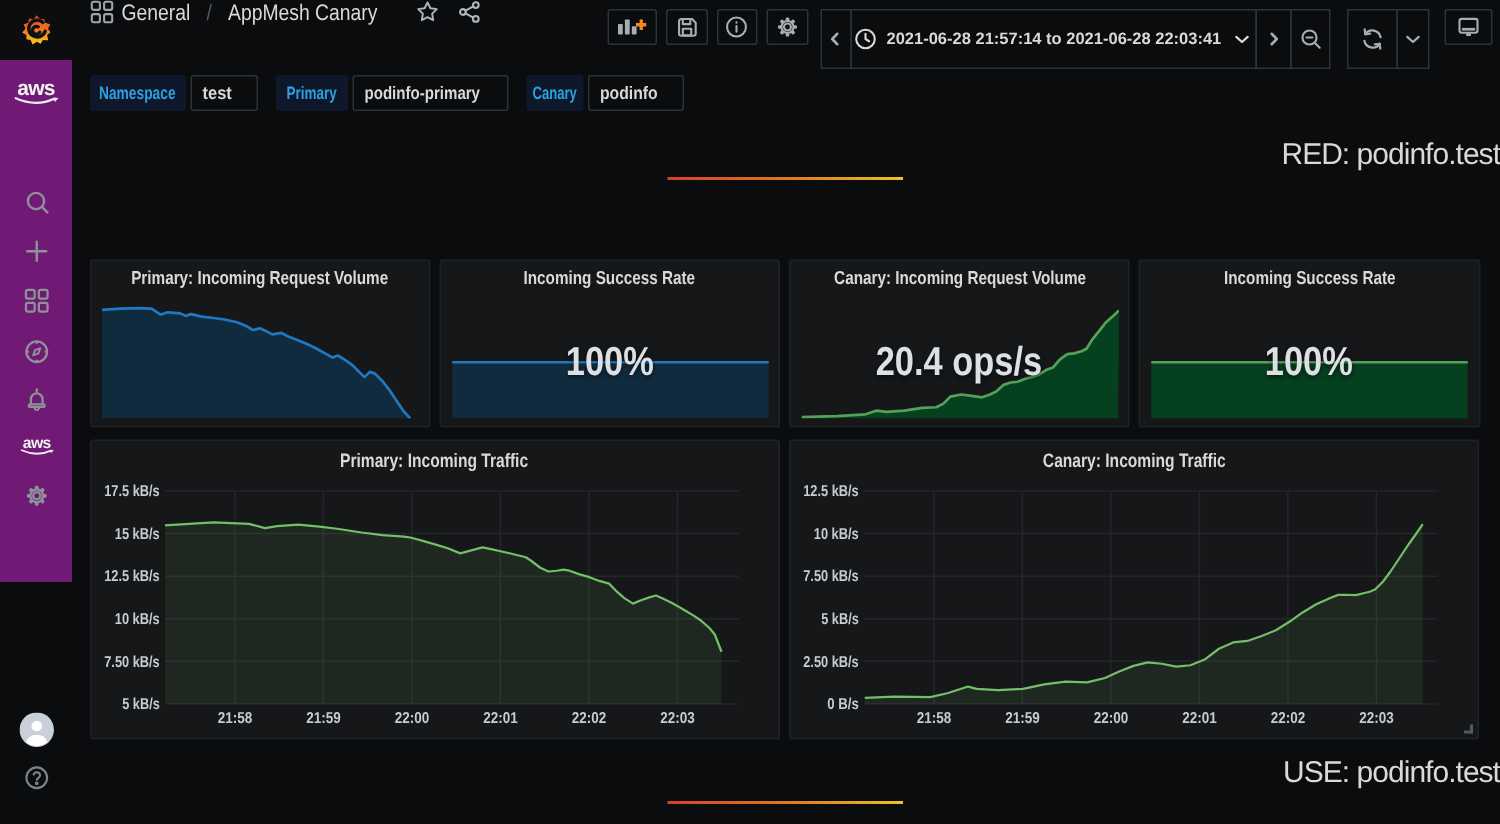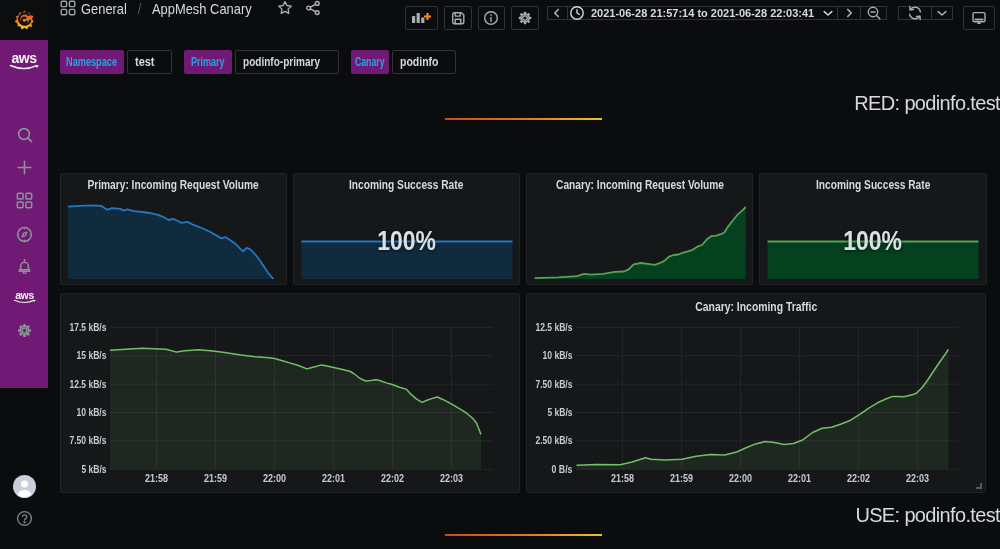--- a/index.html
+++ b/index.html
@@ -2,24 +2,24 @@
 <html><head><meta charset="utf-8"><style>
 *{margin:0;padding:0;box-sizing:border-box;}
 html,body{width:1000px;height:549px;overflow:hidden;}
 body{background:#0b0c0e;font-family:"Liberation Sans",sans-serif;color:#d8d9da;position:relative;}
 .side{position:absolute;left:0;top:0;width:48px;height:388px;background:#701a75;}
 .side .logo{position:absolute;left:0;top:0;width:48px;height:40px;background:#0c0d0f;display:flex;align-items:center;justify-content:center;}
 .sicon{position:absolute;width:48px;display:flex;justify-content:center;color:#8e9298;}
 .crumb{position:absolute;top:0;height:38px;display:flex;align-items:flex-start;color:#d8d9da;}
 .sx{display:inline-block;transform:scaleX(0.86);transform-origin:left center;white-space:nowrap;}
 .tbtn{position:absolute;top:6px;height:24px;border:1px solid #2f3237;border-radius:2px;display:flex;align-items:center;justify-content:center;color:#a8adb4;}
-.tgroup{position:absolute;top:6px;height:14px;display:flex;border-radius:2px;color:#a8adb4;}
+.tgroup{position:absolute;top:6px;height:40px;display:flex;border-radius:2px;color:#a8adb4;}
 .tgroup>div{display:flex;align-items:center;justify-content:center;border:1px solid #2f3237;margin-left:-1px;white-space:nowrap;}
 .submenu{position:absolute;left:59.5px;top:49.5px;height:24.5px;display:flex;align-items:center;}
-.vlabel{background:#701a75;color:#2da0e2;font-weight:bold;font-size:12px;height:24.5px;display:flex;align-items:center;justify-content:center;border-radius:2px;}
+.vlabel{background:#0f172a;color:#2da0e2;font-weight:bold;font-size:12px;height:24.5px;display:flex;align-items:center;justify-content:center;border-radius:2px;}
 .vlabel span{display:inline-block;transform-origin:left center;}
 .vval{border:1px solid #2f3237;color:#d8d9da;font-size:12px;font-weight:bold;height:24.5px;display:flex;align-items:center;padding:0 7px;border-radius:2px;margin-left:3px;white-space:nowrap;gap:28px;}
 .vval svg{margin-left:auto;color:#a8adb4;}
 .vval span{display:inline-block;transform-origin:left center;}
 .vgap{width:12.5px;}
 .heading{position:absolute;left:48px;width:952px;text-align:right;font-size:20px;color:#d8d9da;letter-spacing:-0.65px;}
 .hline{position:absolute;left:445px;width:157px;height:2px;background:linear-gradient(90deg,#d8402a,#df7d20 55%,#eac421);}
 .panel{position:absolute;background:#161719;border:1px solid #1f2226;border-radius:2px;}
 .ptitle{position:absolute;top:4px;left:0;width:100%;text-align:center;font-size:12.5px;font-weight:bold;color:#d8d9da;}
 .ptitle span{display:inline-block;transform:scaleX(0.815);transform-origin:center;white-space:nowrap;}
@@ -296,31 +296,33 @@
       <polyline points="0.5,41.5 211.5,41.5" fill="none" stroke="#1f78c1" stroke-width="1.8" stroke-linejoin="round"></polyline>
     </svg>
     <div class="statval"><span>100%</span></div>
   </div>
   <div class="panel" style="left:525.8px;top:173px;width:227.5px;height:112px;">
     <div class="ptitle"><span>Canary: Incoming Request Volume</span></div>
     <svg class="spark" width="212" height="79" viewBox="0 0 212 79">
       <polygon points="0.5,78.1 24.1,77.4 43.0,76.2 50.1,73.8 57.1,74.6 68.9,73.8 80.7,71.9 90.2,71.5 94.9,69.1 99.6,64.4 106.7,63.0 113.8,63.9 120.8,64.9 125.6,63.2 130.3,60.9 135.0,56.6 139.7,55.0 144.4,54.5 149.2,52.6 153.9,51.4 158.6,49.8 163.3,46.7 168.0,45.0 172.7,39.6 177.5,36.1 182.2,35.6 186.9,34.2 190.4,32.5 194.0,26.6 198.7,20.7 203.4,14.8 208.1,10.6 212.0,7.0 211.5,79.0 0.5,79.0" fill="#05401f"></polygon>
       <polyline points="0.5,78.1 24.1,77.4 43.0,76.2 50.1,73.8 57.1,74.6 68.9,73.8 80.7,71.9 90.2,71.5 94.9,69.1 99.6,64.4 106.7,63.0 113.8,63.9 120.8,64.9 125.6,63.2 130.3,60.9 135.0,56.6 139.7,55.0 144.4,54.5 149.2,52.6 153.9,51.4 158.6,49.8 163.3,46.7 168.0,45.0 172.7,39.6 177.5,36.1 182.2,35.6 186.9,34.2 190.4,32.5 194.0,26.6 198.7,20.7 203.4,14.8 208.1,10.6 212.0,7.0" fill="none" stroke="#56a159" stroke-width="1.8" stroke-linejoin="round"></polyline>
     </svg>
+    <div class="statval"><span>20.4 ops/s</span></div>
   </div>
   <div class="panel" style="left:759px;top:173px;width:227.5px;height:112px;">
     <div class="ptitle"><span>Incoming Success Rate</span></div>
     <svg class="spark" width="212" height="79" viewBox="0 0 212 79">
       <polygon points="0.5,41.5 211.5,41.5 211.5,79.0 0.5,79.0" fill="#05401f"></polygon>
       <polyline points="0.5,41.5 211.5,41.5" fill="none" stroke="#56a159" stroke-width="1.8" stroke-linejoin="round"></polyline>
     </svg>
     <div class="statval"><span>100%</span></div>
   </div>
 
   <div class="panel" style="left:59.5px;top:292.5px;width:460.5px;height:200.5px;">
+    <div class="ptitle" style="top:5px;font-size:13px;"><span style="transform:scaleX(0.80);">Primary: Incoming Traffic</span></div>
     <svg style="position:absolute;left:-1px;top:-1px" width="459" height="199" viewBox="0 0 459 199">
       <line x1="50" y1="34.3" x2="432.5" y2="34.3" stroke="#24262a" stroke-width="1"></line>
       <line x1="50" y1="62.7" x2="432.5" y2="62.7" stroke="#24262a" stroke-width="1"></line>
       <line x1="50" y1="91.1" x2="432.5" y2="91.1" stroke="#24262a" stroke-width="1"></line>
       <line x1="50" y1="119.5" x2="432.5" y2="119.5" stroke="#24262a" stroke-width="1"></line>
       <line x1="50" y1="147.9" x2="432.5" y2="147.9" stroke="#24262a" stroke-width="1"></line>
       <line x1="50" y1="176.3" x2="432.5" y2="176.3" stroke="#24262a" stroke-width="1"></line>
       <line x1="96.6" y1="34.3" x2="96.6" y2="176.3" stroke="#24262a" stroke-width="1"></line>
       <line x1="155.6" y1="34.3" x2="155.6" y2="176.3" stroke="#24262a" stroke-width="1"></line>
       <line x1="214.6" y1="34.3" x2="214.6" y2="176.3" stroke="#24262a" stroke-width="1"></line>

